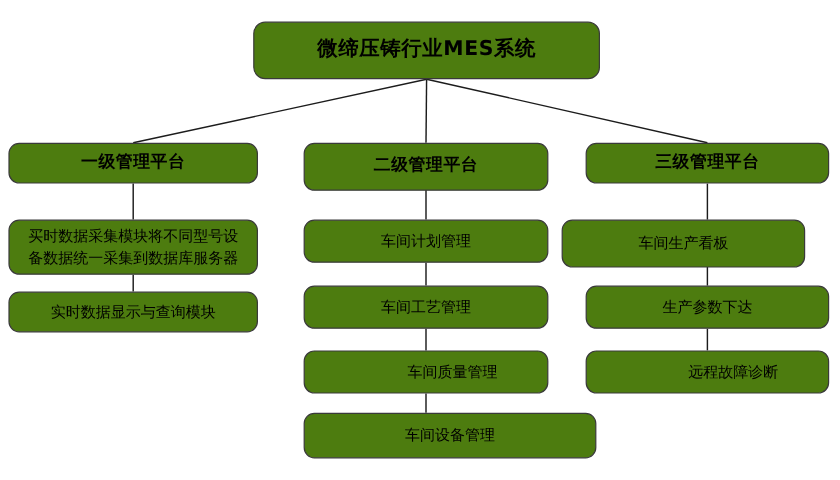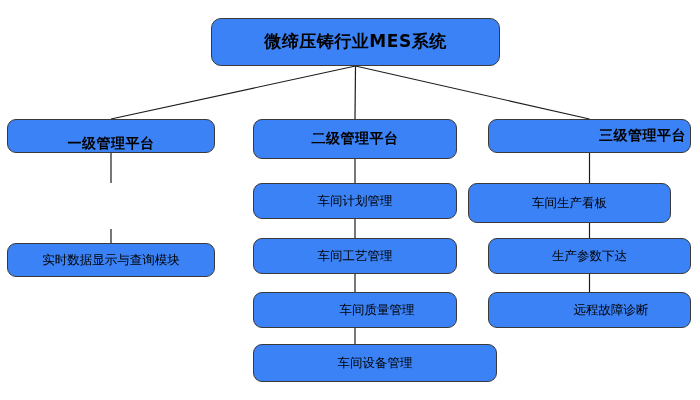--- a/index.html
+++ b/index.html
@@ -21,21 +21,21 @@
     top: 0;
     width: 700px;
     height: 400px;
     pointer-events: none;
   }
   .node {
     position: absolute;
     box-sizing: border-box;
     border: 1px solid #3a3a3a;
     border-radius: 9px;
-    background: #3b82f6;
+    background: #4d7c0f;
     display: flex;
     align-items: center;
     justify-content: center;
     text-align: center;
     color: #000000;
     z-index: 2;
   }
   .node-label {
     display: block;
     line-height: 1.25;
@@ -80,42 +80,46 @@
       <line x1="355" y1="274" x2="355" y2="292" stroke="#1c1c1c" stroke-width="1.2"></line>
       <line x1="355" y1="328" x2="355" y2="344" stroke="#1c1c1c" stroke-width="1.2"></line>
       <line x1="355.5" y1="66" x2="589.5" y2="119" stroke="#1c1c1c" stroke-width="1.2"></line>
       <line x1="589.5" y1="153" x2="589.5" y2="183" stroke="#1c1c1c" stroke-width="1.2"></line>
       <line x1="589.5" y1="219" x2="589.5" y2="238" stroke="#1c1c1c" stroke-width="1.2"></line>
       <line x1="589.5" y1="274" x2="589.5" y2="292" stroke="#1c1c1c" stroke-width="1.2"></line>
     </svg>
 <div class="node root" style="left: 211px; top: 18px; width: 289px; height: 48px; border-color: rgb(58, 58, 58);">
       <span class="node-label" style="color: rgb(0, 0, 0);">微缔压铸行业MES系统</span>
     </div>
-    <div class="node platform" style="left: 7px; top: 119px; width: 208px; height: 34px; border-color: rgb(58, 58, 58); align-items: flex-end;">
+    <div class="node platform" style="left: 7px; top: 119px; width: 208px; height: 34px; border-color: rgb(58, 58, 58);">
       <span class="node-label" style="color: rgb(0, 0, 0);">一级管理平台</span>
+    </div>
+    <div class="node leaf leaf-multiline" style="left: 7px; top: 183px; width: 208px; height: 46px; border-color: rgb(58, 58, 58);">
+      <span class="node-label" style="color: rgb(0, 0, 0);">买时数据采集模块将不同型号设
+备数据统一采集到数据库服务器</span>
     </div>
     <div class="node leaf" style="left: 7px; top: 243px; width: 208px; height: 34px; border-color: rgb(58, 58, 58);">
       <span class="node-label" style="color: rgb(0, 0, 0);">实时数据显示与查询模块</span>
     </div>
     <div class="node platform" style="left: 253px; top: 119px; width: 204px; height: 40px; border-color: rgb(58, 58, 58);">
       <span class="node-label" style="color: rgb(0, 0, 0);">二级管理平台</span>
     </div>
     <div class="node leaf" style="left: 253px; top: 183px; width: 204px; height: 36px; border-color: rgb(58, 58, 58);">
       <span class="node-label" style="color: rgb(0, 0, 0);">车间计划管理</span>
     </div>
     <div class="node leaf" style="left: 253px; top: 238px; width: 204px; height: 36px; border-color: rgb(58, 58, 58);">
       <span class="node-label" style="color: rgb(0, 0, 0);">车间工艺管理</span>
     </div>
     <div class="node leaf" style="left: 253px; top: 292px; width: 204px; height: 36px; border-color: rgb(58, 58, 58);">
       <span class="node-label" style="color: rgb(0, 0, 0); margin-left: 44px;">车间质量管理</span>
     </div>
     <div class="node leaf" style="left: 253px; top: 344px; width: 244px; height: 38px; border-color: rgb(58, 58, 58);">
       <span class="node-label" style="color: rgb(0, 0, 0);">车间设备管理</span>
     </div>
-    <div class="node platform" style="left: 488px; top: 119px; width: 203px; height: 34px; border-color: rgb(58, 58, 58); justify-content: flex-end;">
+    <div class="node platform" style="left: 488px; top: 119px; width: 203px; height: 34px; border-color: rgb(58, 58, 58);">
       <span class="node-label" style="color: rgb(0, 0, 0);">三级管理平台</span>
     </div>
     <div class="node leaf" style="left: 468px; top: 183px; width: 203px; height: 40px; border-color: rgb(58, 58, 58);">
       <span class="node-label" style="color: rgb(0, 0, 0);">车间生产看板</span>
     </div>
     <div class="node leaf" style="left: 488px; top: 238px; width: 203px; height: 36px; border-color: rgb(58, 58, 58);">
       <span class="node-label" style="color: rgb(0, 0, 0);">生产参数下达</span>
     </div>
     <div class="node leaf" style="left: 488px; top: 292px; width: 203px; height: 36px; border-color: rgb(58, 58, 58); padding-left: 43px;">
       <span class="node-label" style="color: rgb(0, 0, 0);">远程故障诊断</span>

